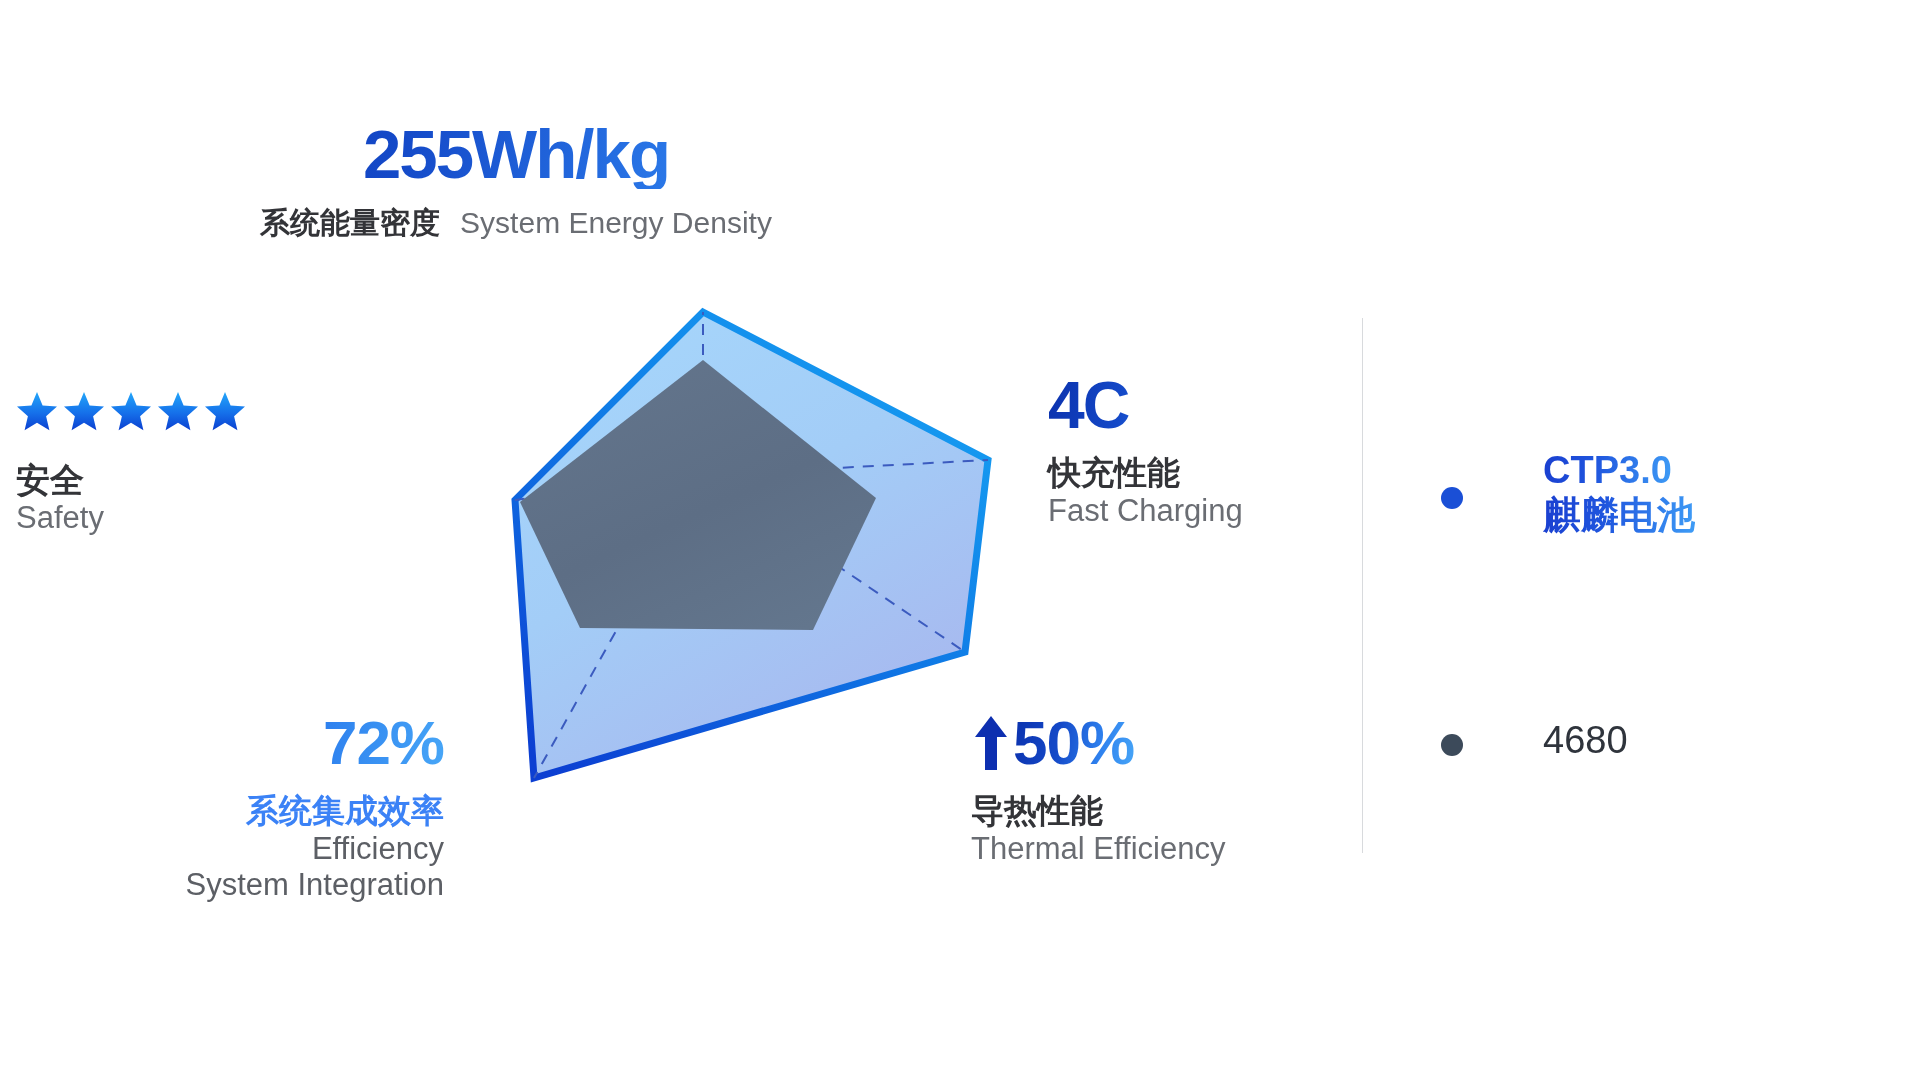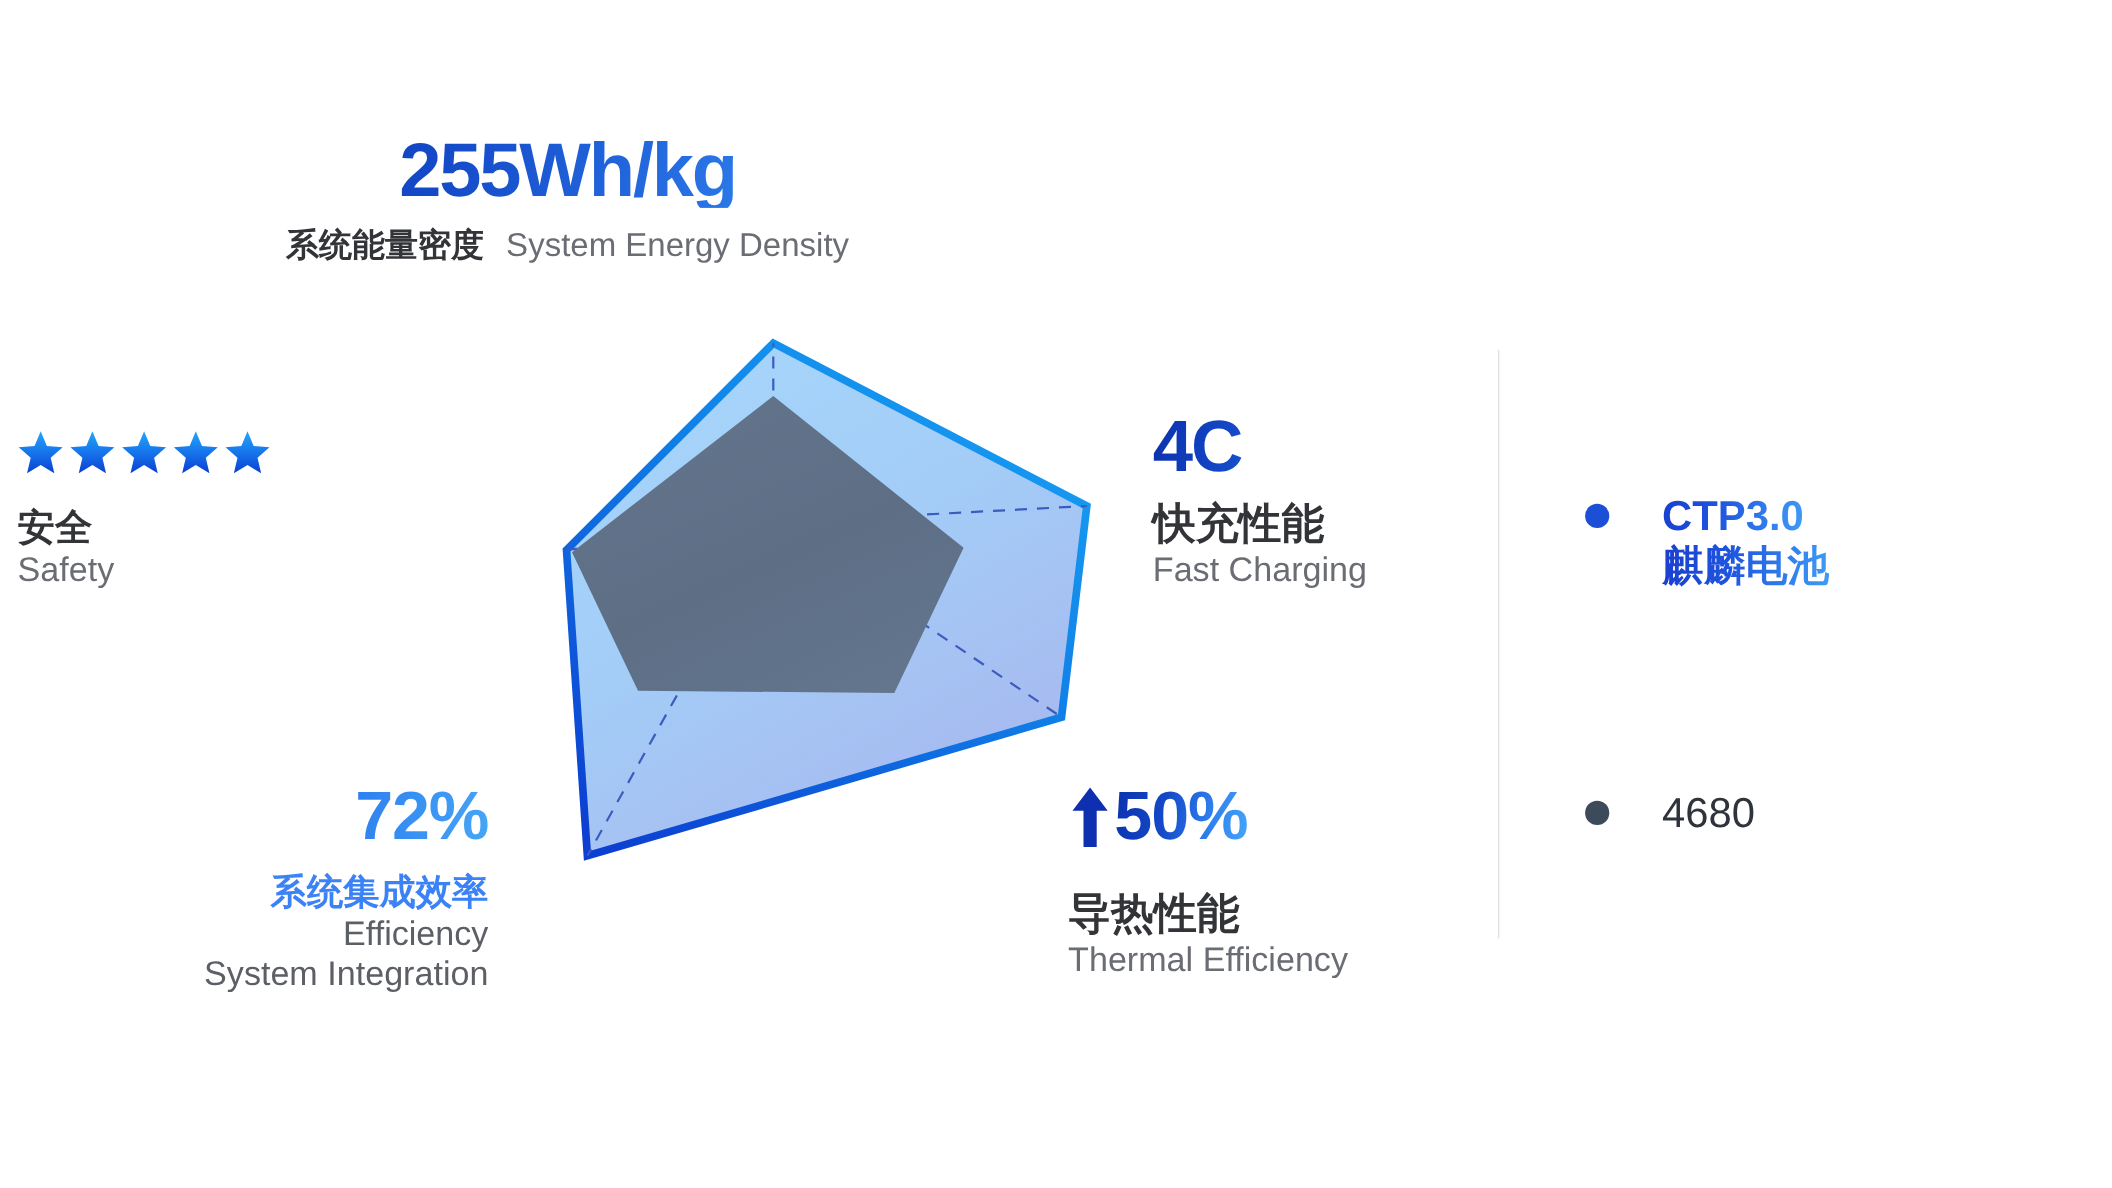--- a/index.html
+++ b/index.html
@@ -32,21 +32,21 @@
     line-height: 1;
     white-space: nowrap;
     background: linear-gradient(100deg, #0b31ad 0%, #1449c8 38%, #2f82ef 72%, #47a6f7 100%);
     -webkit-background-clip: text;
     background-clip: text;
     color: transparent;
     -webkit-text-fill-color: transparent;
   }
   .metric-cn {
     font-weight: 700;
-    font-size: 39px;
+    font-size: 33px;
     line-height: 1.18;
     color: #333438;
     white-space: nowrap;
   }
   .metric-en {
     font-weight: 400;
     font-size: 31px;
     line-height: 1.18;
     color: #6a6d73;
     white-space: nowrap;
@@ -137,21 +137,21 @@
   
   #thermal-block {
     position: absolute;
     left: 955px;
     top: 712px;
     text-align: left;
   }
   #thermal-row {
     display: flex;
     align-items: center;
-    margin-bottom: 35px;
+    margin-bottom: 18px;
   }
   #thermal-arrow { display: block; margin-right: 2px; }
   #thermal-block .metric-value {
     font-size: 62px;
     letter-spacing: -1px;
   }
 
   
   #divider {
     position: absolute;
@@ -163,21 +163,22 @@
   }
 
   
   #legend {
     position: absolute;
     left: 1425px;
     top: 448px;
   }
   .legend-item {
     display: flex;
-    align-items: flex-start;
+    align-items: center;
+    gap: 32px;
   }
   .legend-dot {
     width: 22px;
     height: 22px;
     border-radius: 50%;
     margin-right: 48px;
     margin-top: 10px;
     flex: 0 0 auto;
   }
   .legend-text { line-height: 1.18; }

